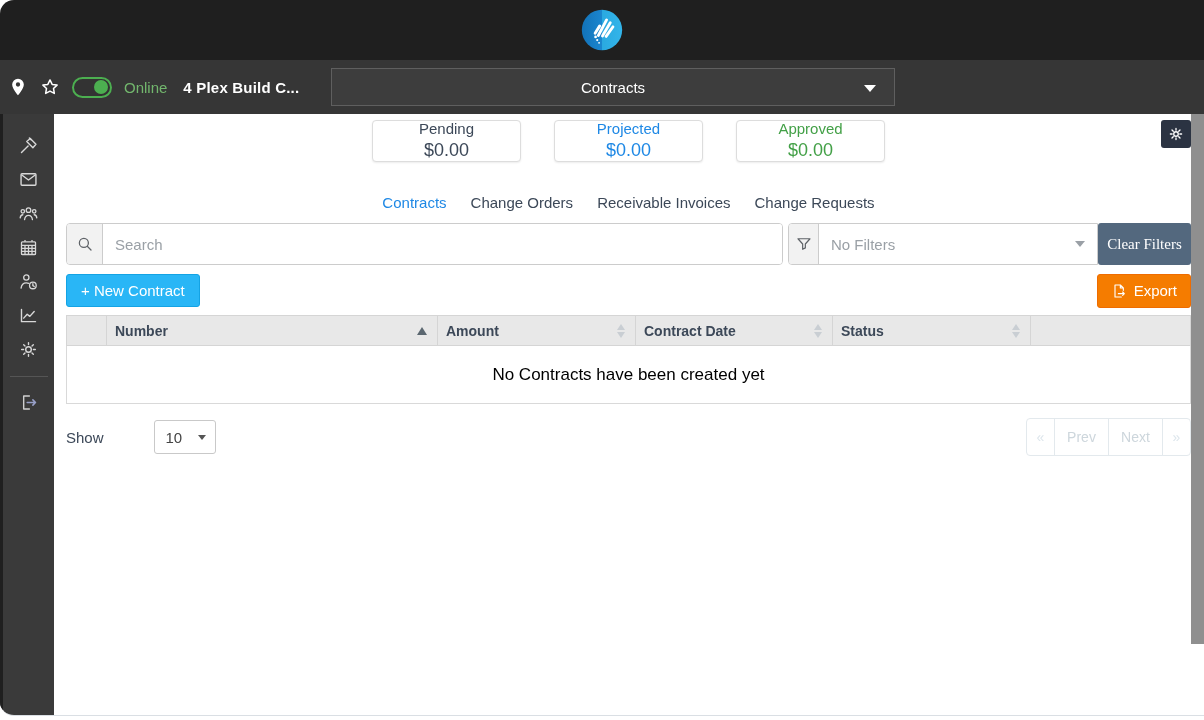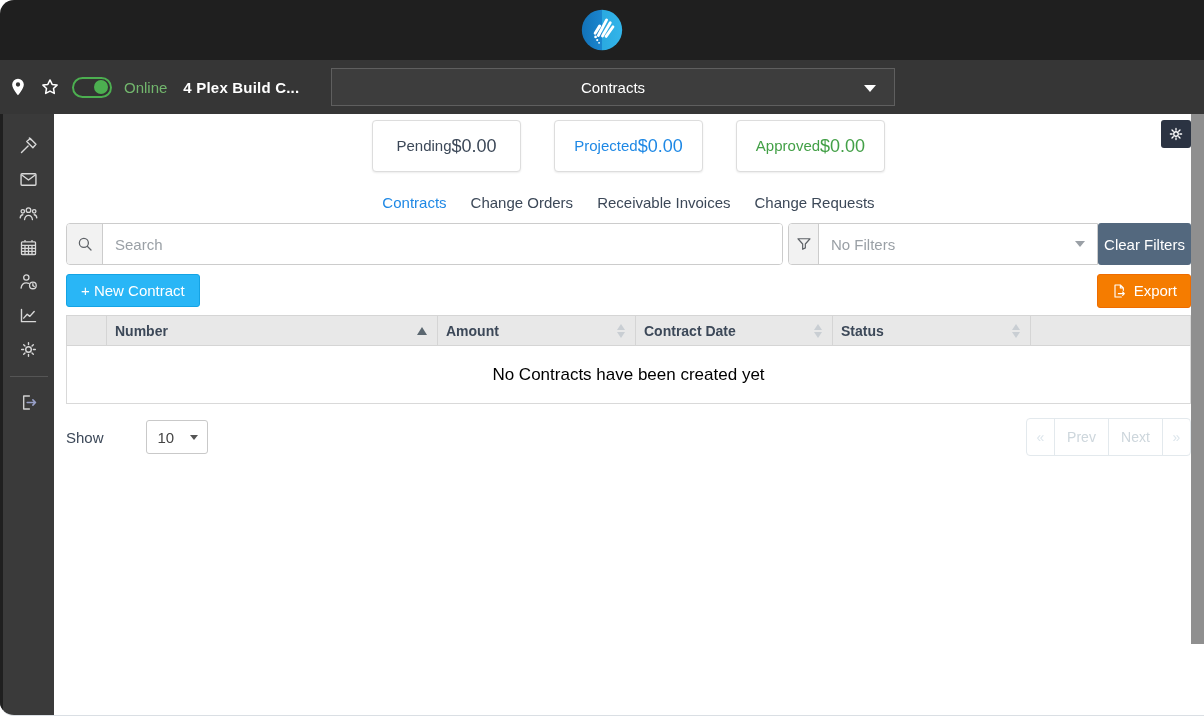--- a/index.html
+++ b/index.html
@@ -32,22 +32,22 @@
   .sidebar { width:54px; background:#3a3a3a; border-left:3px solid #1f1f1f; display:flex; flex-direction:column;
              align-items:center; padding-top:14px; }
   .side-item { width:100%; height:34px; display:flex; align-items:center; justify-content:center; cursor:pointer; }
   .side-item svg { width:21px; height:21px; }
   .side-divider { width:38px; border-top:1px solid #555; margin:10px 0 8px 0; }
 
   .main { position:relative; flex:1; background:#fff; padding:6px 13px 0 12px; }
 
   
   .stats-row { position:relative; height:58px; display:flex; justify-content:center; gap:33px; }
-  .stat-card { width:149px; height:52px; background:#fff; border:1px solid #ddd; border-radius:4px;
-               box-shadow:0 1px 2px rgba(0,0,0,.08); display:flex; flex-direction:row; align-items:center;
+  .stat-card { width:149px; height:42px; background:#fff; border:1px solid #ddd; border-radius:4px;
+               box-shadow:0 1px 2px rgba(0,0,0,.08); display:flex; flex-direction:column; align-items:center;
                justify-content:center; line-height:1.25; }
   .stat-label { font-size:15px; }
   .stat-value { font-size:18px; font-weight:400; }
   .gear-btn { position:absolute; right:0; top:0; width:30px; height:28px; background:#2b3342; border:none;
               border-radius:3px; display:flex; align-items:center; justify-content:center; cursor:pointer; }
   .gear-btn svg { width:16px; height:16px; }
 
   
   .tabs-row { margin-top:16px; display:flex; justify-content:center; gap:24px; }
   .tab { font-size:15px; color:#3c4858; cursor:pointer; }
@@ -61,21 +61,21 @@
   .addon svg { width:18px; height:18px; }
   .search-input { flex:1; border:none; outline:none; font-size:15px; color:#444; padding:0 12px;
                   font-family:"Liberation Sans", sans-serif; }
   .search-input::placeholder { color:#9aa0a6; }
   .filter-group { width:310px; margin-left:5px; border-radius:4px 0 0 4px; }
   .filter-addon { width:30px; }
   .filter-select { position:relative; flex:1; display:flex; align-items:center; padding-left:12px; cursor:pointer; }
   .filter-select-label { color:#9aa0a6; font-size:15px; }
   .filter-select .caret-down { position:absolute; right:12px; border-left:5px solid transparent; border-right:5px solid transparent; border-top:6px solid #9aa0a6; }
   .clear-filters-btn { width:93px; height:42px; background:#53687e; color:#fff; border:none; border-radius:3px;
-                       font-size:15px; cursor:pointer; font-family:Liberation Sans, sans-serif; }
+                       font-size:15px; cursor:pointer; font-family:Liberation Serif, serif; }
 
   
   .actions-row { margin-top:9px; display:flex; justify-content:space-between; align-items:center; height:33px; }
   .new-contract-btn { height:33px; padding:0 14px; background:#29b6f6; border:1px solid #14a3e4; border-radius:3px;
                       color:#fff; font-size:15px; cursor:pointer; font-family:"Liberation Sans", sans-serif; }
   .export-btn { height:33px; padding:16px 13px; background:#f57c00; border:1px solid #ef6c00; border-radius:3px;
                 color:#fff; font-size:15px; cursor:pointer; display:flex; align-items:center; gap:7px;
                 font-family:"Liberation Sans", sans-serif; }
   .export-btn svg { width:16px; height:16px; }
 
@@ -87,21 +87,21 @@
   thead th.col-spacer { border-right:1px solid #d5d5d5; }
   .sort-icon { position:absolute; right:10px; top:50%; transform:translateY(-50%); display:flex; flex-direction:column; gap:2px; }
   .tri-up-dark { width:0; height:0; border-left:5px solid transparent; border-right:5px solid transparent; border-bottom:8px solid #5b6770; }
   .tri-up-light { width:0; height:0; border-left:4px solid transparent; border-right:4px solid transparent; border-bottom:6px solid #c9ced3; }
   .tri-down-light { width:0; height:0; border-left:4px solid transparent; border-right:4px solid transparent; border-top:6px solid #c9ced3; }
   tbody td { border:1px solid #d9d9d9; border-top:none; height:58px; text-align:center; }
   .empty-message { color:#000000; font-size:17px; }
 
   
   .footer-row { margin-top:14px; display:flex; justify-content:space-between; align-items:center; }
-  .show-group { display:flex; align-items:center; gap:0; }
+  .show-group { display:flex; align-items:center; gap:8px; }
   .show-label { font-size:15px; color:#3c4858; }
   .show-select { position:relative; width:62px; height:34px; border:1px solid #c9c9c9; border-radius:3px; background:#fff;
                  display:flex; align-items:center; padding-left:11px; cursor:pointer;margin-left:42px; }
   .show-select-value { font-size:15px; color:#444; }
   .show-select .caret-down { position:absolute; right:9px; border-left:4px solid transparent; border-right:4px solid transparent; border-top:5px solid #555; }
   .pager { display:flex; }
   .pager button { height:38px; background:#fff; border:1px solid #e3e9ed; margin-left:-1px; font-size:14px;
                   color:#cdd6dc; cursor:default; font-family:"Liberation Sans", sans-serif; }
   .pager .pg-first { width:29px; border-radius:4px 0 0 4px; margin-left:0; color:#dde6ec; }
   .pager .pg-prev, .pager .pg-next { width:55px; }

